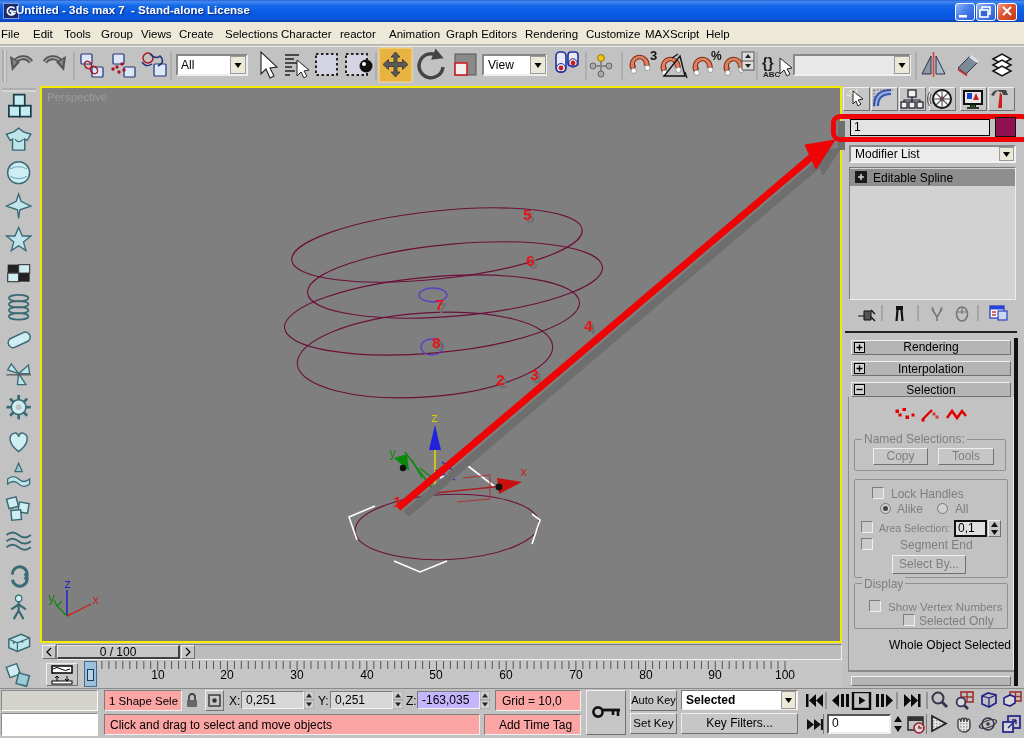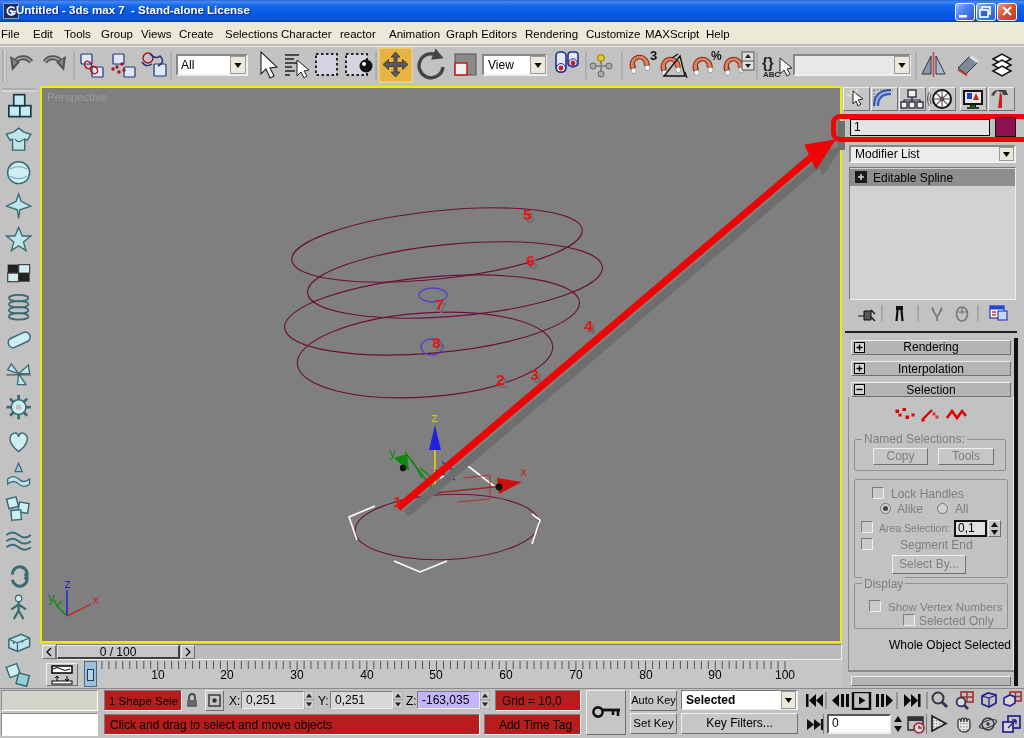--- a/index.html
+++ b/index.html
@@ -11,21 +11,21 @@
 .winbtn.blue{background:linear-gradient(135deg,#93b8f8 0%,#4a80ea 45%,#2a5cd8 100%);}
 .winbtn.red{background:linear-gradient(135deg,#f09a7c 0%,#dd5330 45%,#c03818 100%);}
 #menubar{left:0;top:22px;width:1024px;height:23px;background:#ece9d8;border-bottom:1px solid #b8b5a8;box-sizing:border-box;}
 .menu{position:absolute;top:28px;font-size:11.5px;color:#000;}
 #toolbar{left:0;top:46px;width:1024px;height:40px;background:#c2c2c2;border-top:1px solid #e8e8e8;box-sizing:border-box;}
 #leftstrip{left:0;top:86px;width:40px;height:600px;background:#c2c2c2;}
 #vp{left:42px;top:88px;width:798px;height:553px;background:#7f7f7f;}
 #vpborder{left:40px;top:86px;width:802px;height:557px;border:2px solid #f5e900;box-sizing:border-box;}
 #persp{left:47px;top:91px;font-size:11.5px;color:#9c9c9c;}
 #cmdpanel{left:842px;top:86px;width:182px;height:600px;background:#c2c2c2;}
-.sunken{border-top:1px solid #7c7c7c;border-left:1px solid #7c7c7c;border-bottom:1px solid #efefef;border-right:1px solid #efefef;box-sizing:border-box;background:#b91c1c;}
+.sunken{border-top:1px solid #7c7c7c;border-left:1px solid #7c7c7c;border-bottom:1px solid #efefef;border-right:1px solid #efefef;box-sizing:border-box;background:#fca5a5;}
 .raised{border-top:1px solid #efefef;border-left:1px solid #efefef;border-bottom:1px solid #707070;border-right:1px solid #707070;box-sizing:border-box;background:#c6c6c6;}
 .f12{font-size:12px;}
 .gray{color:#7e7e7e;}
 </style></head>
 <body>
 <div class="abs" id="titlebar"></div>
 <div class="abs" style="left:3px;top:3px;width:16px;height:16px;background:#1a2a6a;border:1px solid #8899cc;box-sizing:border-box;">
     <svg width="14" height="14">
       <path d="M10.5 4.5 A4 4 0 1 0 10.5 9.5 L8 9.5 L8 7.5 L12 7.5" fill="none" stroke="#fff" stroke-width="1.6"></path>
       <circle cx="7" cy="7" r="1.5" fill="#dde"></circle>

